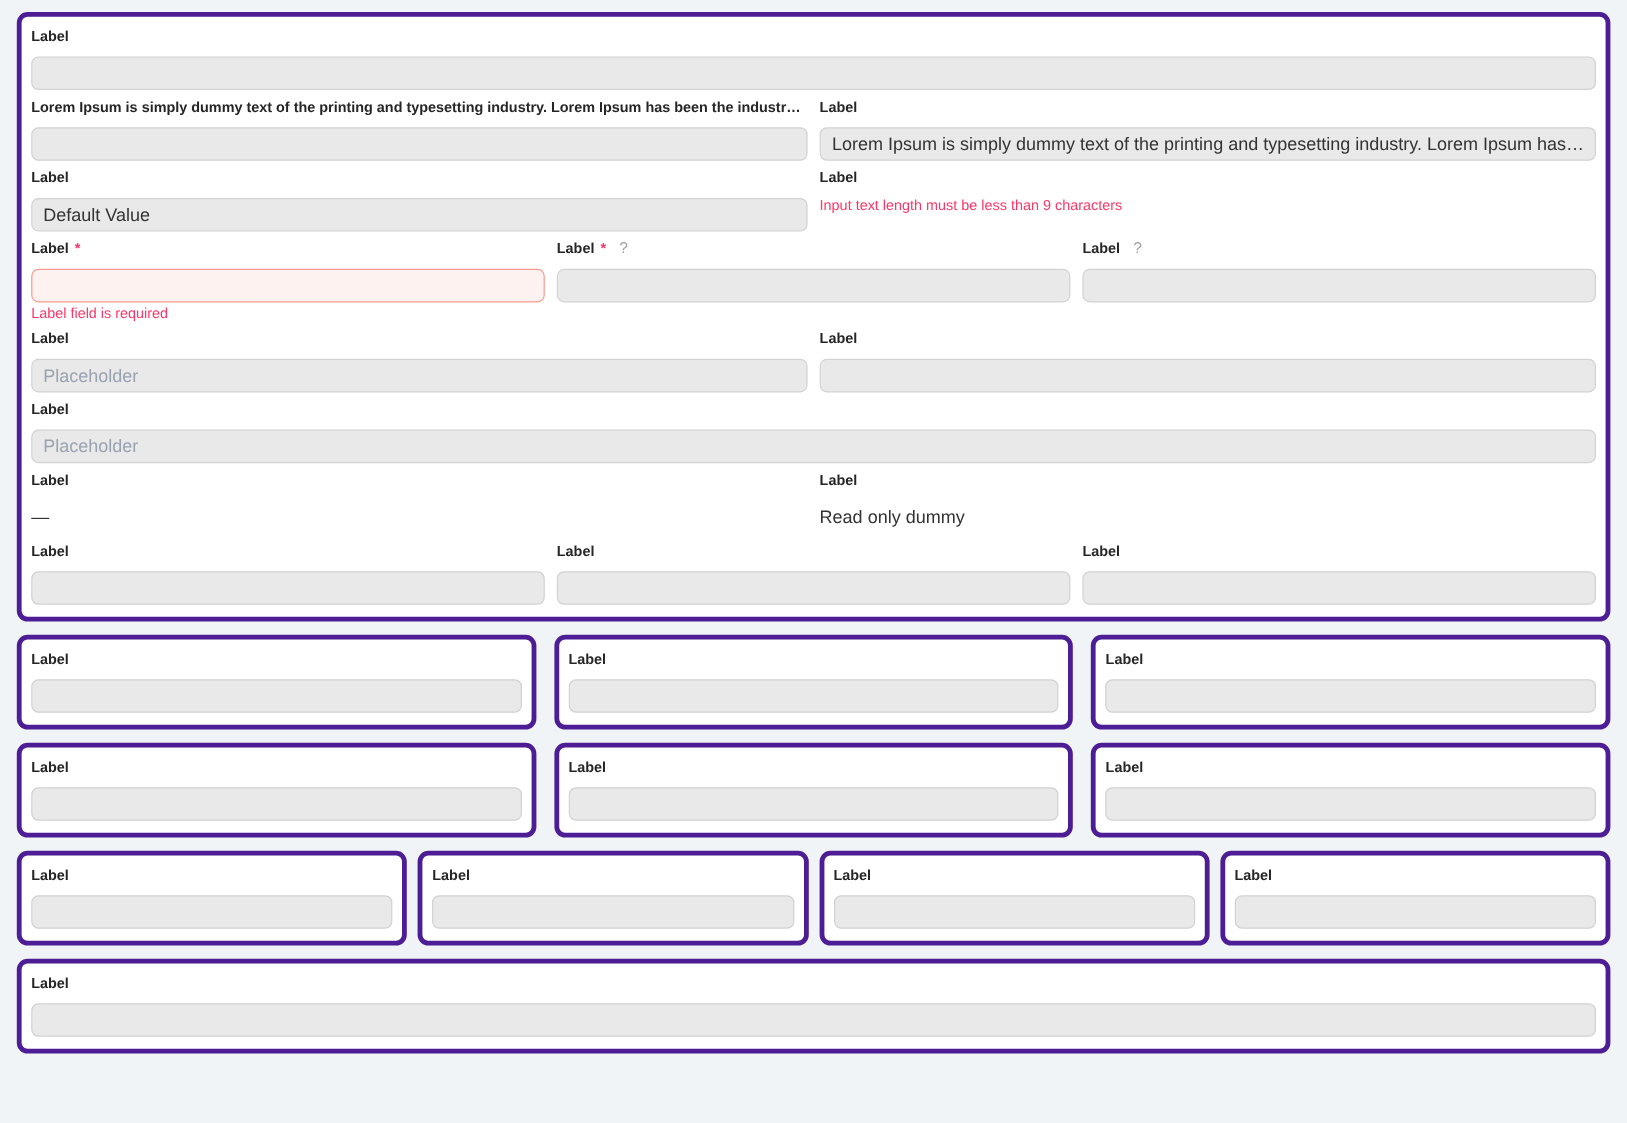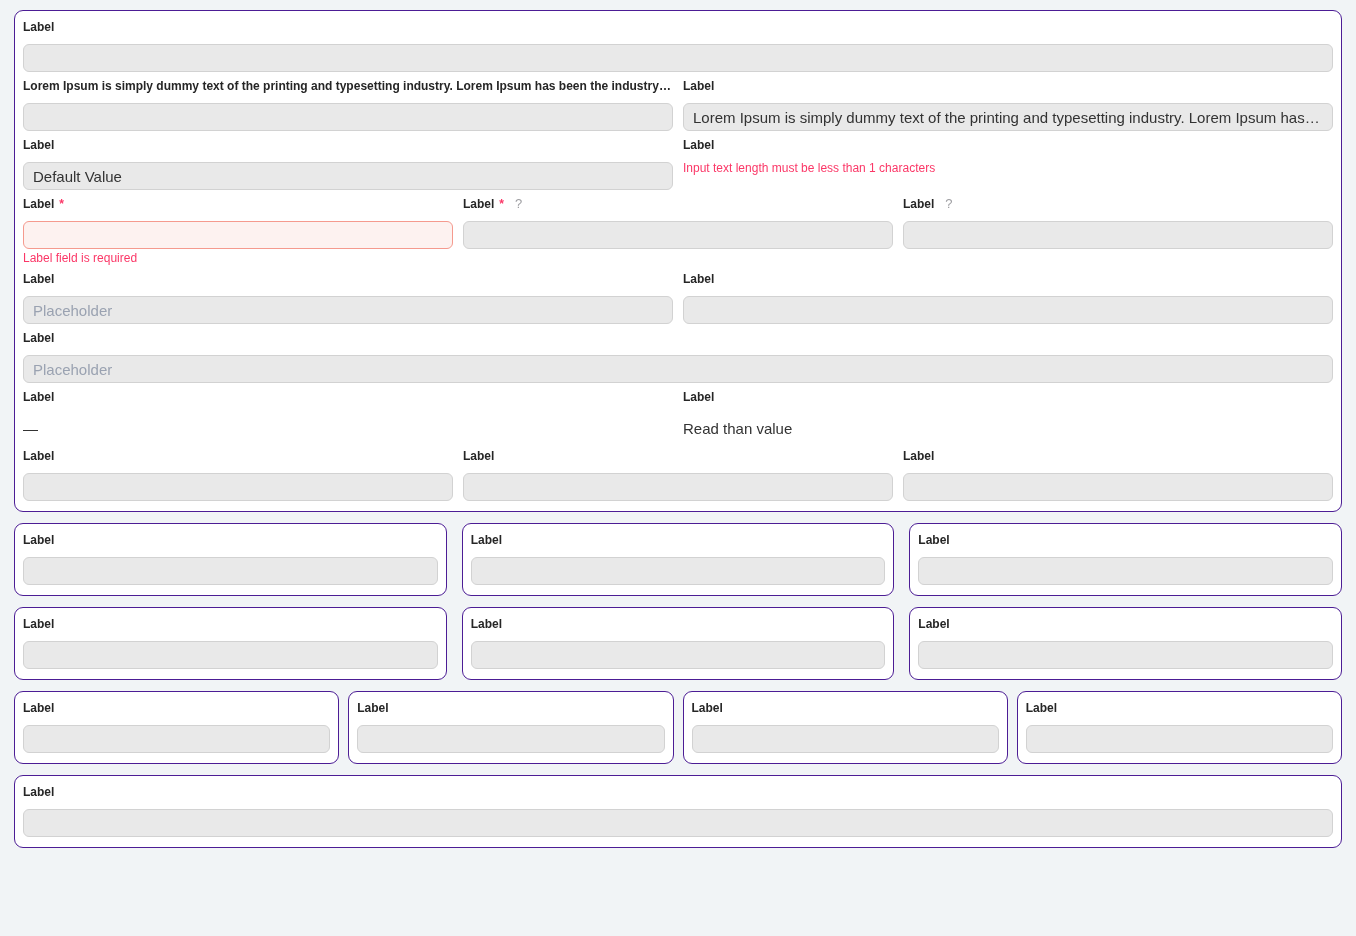--- a/index.html
+++ b/index.html
@@ -7,21 +7,21 @@
   body {
     width: 1356px; height: 936px;
     background: #f1f4f6;
     font-family: "Liberation Sans", sans-serif;
     overflow: hidden;
   }
   .page { padding: 10px 14px; }
 
   .card {
     background: #ffffff;
-    border: 1px solid #4c1d95;
+    border: 4px solid #4c1d95;
     border-radius: 9px;
     padding: 9px 8px 10px;
   }
   .cards-row { display: flex; gap: 15px; margin-top: 11px; }
   .cards-row.four { gap: 9px; }
   .cards-row .card { flex: 1; min-width: 0; }
   .cards-row .card.fullwidth { flex: none; width: 100%; }
 
   .row { display: flex; gap: 10px; margin-top: 7px; }
   .row.first { margin-top: 0; }
@@ -94,21 +94,21 @@
       <div class="col">
         <div class="label-row">
           <span class="label">Label</span>
         </div>
         <input class="input" type="text" value="Default Value" style="">
       </div>
       <div class="col">
         <div class="label-row">
           <span class="label">Label</span>
         </div>
-        <div class="error-msg">Input text length must be less than 1 characters</div>
+        <div class="error-msg">Input text length must be less than 9 characters</div>
       </div>
     </div>
 
     <div class="row">
       <div class="col">
         <div class="label-row">
           <span class="label">Label</span>
           <span class="asterisk">*</span>
         </div>
         <input class="input error-border error-bg" type="text" style="">
@@ -159,21 +159,21 @@
       <div class="col">
         <div class="label-row">
           <span class="label">Label</span>
         </div>
         <div class="readonly-value">—</div>
       </div>
       <div class="col">
         <div class="label-row">
           <span class="label">Label</span>
         </div>
-        <div class="readonly-value">Read than value</div>
+        <div class="readonly-value">Read only dummy</div>
       </div>
     </div>
 
     <div class="row">
       <div class="col">
         <div class="label-row">
           <span class="label">Label</span>
         </div>
         <input class="input" type="text" style="">
       </div>

